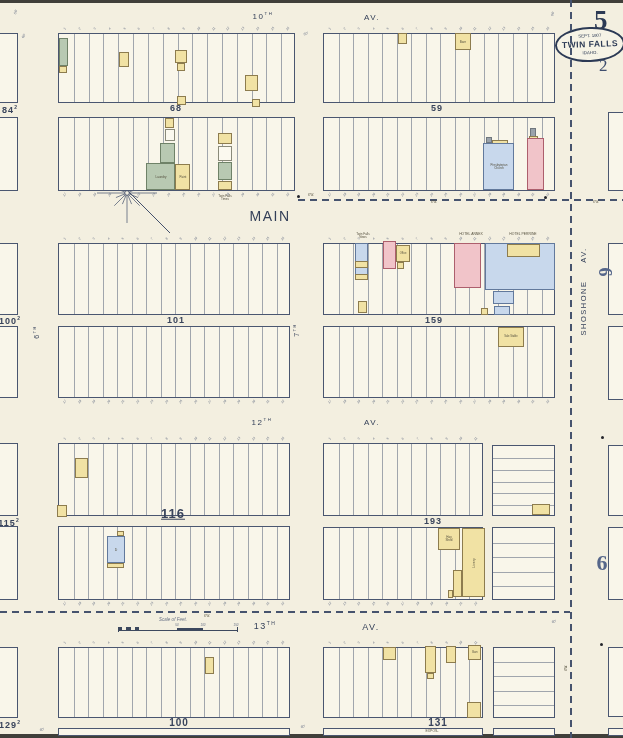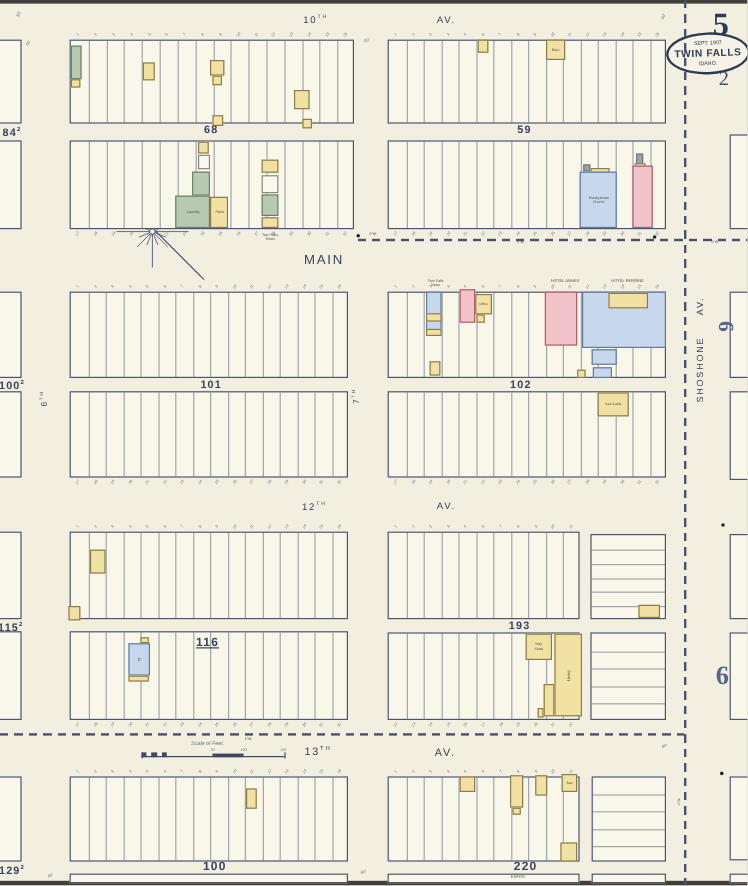--- a/index.html
+++ b/index.html
@@ -627,37 +627,37 @@
 Church</div>
     <div class="t note" style="font-size: 8px; left: 403px; top: 253.5px; transform: translate(-50%, -50%) rotate(0deg) scale(0.325);">Office</div>
     <div class="t note" style="font-size: 8px; left: 511px; top: 337px; transform: translate(-50%, -50%) rotate(0deg) scale(0.325);">Sale Stable</div>
     <div class="t note" style="font-size: 8px; left: 116px; top: 549.5px; transform: translate(-50%, -50%) rotate(0deg) scale(0.4375);">D</div>
     <div class="t note" style="font-size: 8px; left: 449px; top: 539px; transform: translate(-50%, -50%) rotate(0deg) scale(0.375);">Hay
 Shed</div>
     <div class="t note" style="font-size: 8px; left: 473.5px; top: 562.5px; transform: translate(-50%, -50%) rotate(-90deg) scale(0.4375);">Livery</div>
     <div class="t note" style="font-size: 8px; left: 474.5px; top: 652.5px; transform: translate(-50%, -50%) rotate(0deg) scale(0.325);">Barn</div>
     <div class="t street" style="font-size: 8px; left: 263px; top: 17px; transform: translate(-50%, -50%) rotate(0deg) scale(1);">10<sup>TH</sup></div>
     <div class="t street" style="font-size: 8px; left: 372px; top: 18px; transform: translate(-50%, -50%) rotate(0deg) scale(1);">AV.</div>
-    <div class="t street" style="font-size: 11px; left: 270px; top: 217px; transform: translate(-50%, -50%) rotate(0deg) scale(1);">MAIN</div>
+    <div class="t street" style="font-size: 14px; left: 270px; top: 217px; transform: translate(-50%, -50%) rotate(0deg) scale(1);">MAIN</div>
     <div class="t street" style="font-size: 8px; left: 262px; top: 423px; transform: translate(-50%, -50%) rotate(0deg) scale(1);">12<sup>TH</sup></div>
     <div class="t street" style="font-size: 8px; left: 372px; top: 423px; transform: translate(-50%, -50%) rotate(0deg) scale(1);">AV.</div>
     <div class="t street" style="font-size: 9px; left: 265px; top: 626px; transform: translate(-50%, -50%) rotate(0deg) scale(1);">13<sup>TH</sup></div>
     <div class="t street" style="font-size: 9px; left: 371px; top: 627px; transform: translate(-50%, -50%) rotate(0deg) scale(1);">AV.</div>
     <div class="t street" style="font-size: 7.5px; left: 584px; top: 308px; transform: translate(-50%, -50%) rotate(-90deg) scale(1);">SHOSHONE</div>
     <div class="t street" style="font-size: 7.5px; left: 584px; top: 255px; transform: translate(-50%, -50%) rotate(-90deg) scale(1);">AV.</div>
     <div class="t street" style="font-size: 7px; left: 37px; top: 332px; transform: translate(-50%, -50%) rotate(-90deg) scale(1);">6<sup>TH</sup></div>
     <div class="t street" style="font-size: 7px; left: 297px; top: 330px; transform: translate(-50%, -50%) rotate(-90deg) scale(1);">7<sup>TH</sup></div>
     <div class="t bl" style="font-size: 9px; left: 176px; top: 108px; transform: translate(-50%, -50%) rotate(0deg) scale(1);">68</div>
     <div class="t bl" style="font-size: 9px; left: 437px; top: 108px; transform: translate(-50%, -50%) rotate(0deg) scale(1);">59</div>
     <div class="t bl" style="font-size: 9px; left: 176px; top: 320px; transform: translate(-50%, -50%) rotate(0deg) scale(1);">101</div>
-    <div class="t bl" style="font-size: 9px; left: 434px; top: 320px; transform: translate(-50%, -50%) rotate(0deg) scale(1);">102</div>
-    <div class="t bl" style="font-size: 10px; left: 173px; top: 536px; transform: translate(-50%, -50%) rotate(0deg) scale(1); text-decoration: underline;">116</div>
+    <div class="t bl" style="font-size: 9px; left: 434px; top: 320px; transform: translate(-50%, -50%) rotate(0deg) scale(1);">159</div>
+    <div class="t bl" style="font-size: 13px; left: 173px; top: 514px; transform: translate(-50%, -50%) rotate(0deg) scale(1); text-decoration: underline;">116</div>
     <div class="t bl" style="font-size: 9px; left: 433px; top: 521px; transform: translate(-50%, -50%) rotate(0deg) scale(1);">193</div>
     <div class="t bl" style="font-size: 10px; left: 179px; top: 723px; transform: translate(-50%, -50%) rotate(0deg) scale(1);">100</div>
-    <div class="t bl" style="font-size: 10px; left: 438px; top: 723px; transform: translate(-50%, -50%) rotate(0deg) scale(1);">220</div>
+    <div class="t bl" style="font-size: 10px; left: 438px; top: 723px; transform: translate(-50%, -50%) rotate(0deg) scale(1);">131</div>
     <div class="t bl" style="font-size: 9px; left: 10px; top: 110px; transform: translate(-50%, -50%) rotate(0deg) scale(1);">84<sup>2</sup></div>
     <div class="t bl" style="font-size: 9px; left: 10px; top: 321px; transform: translate(-50%, -50%) rotate(0deg) scale(1);">100<sup>2</sup></div>
     <div class="t bl" style="font-size: 9px; left: 9px; top: 523px; transform: translate(-50%, -50%) rotate(0deg) scale(1);">115<sup>2</sup></div>
     <div class="t bl" style="font-size: 9px; left: 10px; top: 725px; transform: translate(-50%, -50%) rotate(0deg) scale(1);">129<sup>2</sup></div>
     <div class="t bl serif light" style="font-size: 18px; left: 605px; top: 272px; transform: translate(-50%, -50%) rotate(90deg) scale(1);">6</div>
     <div class="t bl serif light" style="font-size: 22px; left: 602px; top: 563px; transform: translate(-50%, -50%) rotate(0deg) scale(1);">6</div>
     <div class="t note" style="font-size: 8px; left: 225px; top: 198px; transform: translate(-50%, -50%) rotate(0deg) scale(0.375);">Twin Falls
 Times</div>
     <div class="t note" style="font-size: 8px; left: 363px; top: 236px; transform: translate(-50%, -50%) rotate(0deg) scale(0.375);">Twin Falls
 News</div>

